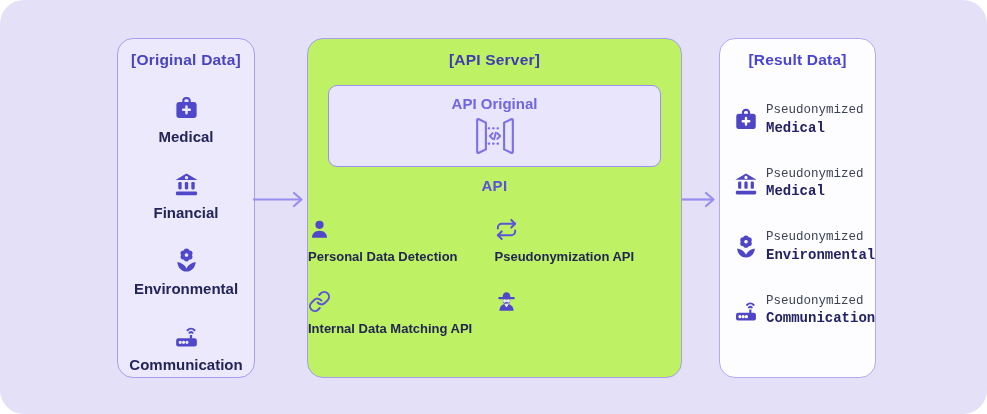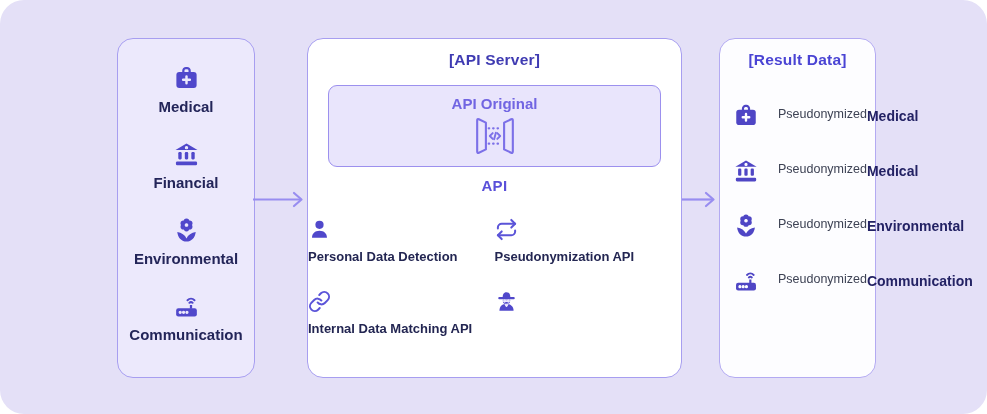--- a/index.html
+++ b/index.html
@@ -1,19 +1,19 @@
 <!DOCTYPE html>
 <html><head>
 <meta charset="utf-8">
 <style>
   html,body{margin:0;padding:0;background:#fff;font-family:"Liberation Sans",sans-serif;}
   .stage{position:relative;width:987px;height:414px;background:#e4e0f7;border-radius:24px;overflow:hidden;}
   .panel{position:absolute;top:38px;height:340px;border:1.6px solid #a79ef0;border-radius:16px;box-sizing:border-box;}
   .panel-left{left:117px;width:138px;background:#ece9fc;}
-  .panel-mid{left:307px;width:375px;background:#ffffff;}
+  .panel-mid{left:307px;width:375px;background:#bef264;}
   .panel-right{left:719px;width:157px;background:#fdfdff;border-color:#b3aaf2;}
   .panel-title{margin-top:12px;text-align:center;font-size:15.5px;font-weight:bold;letter-spacing:.2px;}
   .panel-left .panel-title{color:#4843c0;}
   .panel-mid .panel-title{color:#3f3bb2;}
   .panel-right .panel-title{color:#4a44d4;}
 
   .src-col{display:flex;flex-direction:column;align-items:center;}
   .src-item{display:flex;flex-direction:column;align-items:center;margin-top:26px;}
   .src-item .ic{width:27px;height:27px;color:#5048cb;}
   .src-item .lbl{margin-top:6px;font-size:15px;font-weight:bold;color:#232559;}
@@ -24,35 +24,36 @@
   .api-heading{margin-top:10px;text-align:center;font-size:15px;font-weight:bold;color:#5a50d9;letter-spacing:.4px;}
   .api-grid{display:grid;grid-template-columns:1fr 1fr;row-gap:26px;margin-top:24px;}
   .api-cell{display:flex;flex-direction:column;align-items:flex-start;}
   .api-cell .ic{width:23px;height:23px;color:#5048cb;}
   .api-cell .ic.stroke{color:#5b54d8;}
   .api-cell .lbl{margin-top:8px;font-size:13px;font-weight:bold;color:#232652;}
 
   .res-col{display:flex;flex-direction:column;margin-top:34px;}
   .res-item{display:flex;align-items:center;margin-left:13px;margin-bottom:29px;}
   .res-item .ic{width:26px;height:26px;color:#4f46c5;flex:0 0 auto;}
-  .res-text{margin-left:19px;display:flex;flex-direction:row;}
+  .res-text{margin-left:7px;display:flex;flex-direction:column;font-family:Liberation Mono, monospace;}
   .res-prefix{font-size:12.5px;color:#3d4254;line-height:1.25;}
   .res-label{font-size:14px;font-weight:bold;color:#232264;line-height:1.35;}
 
   .arrow{position:absolute;top:191px;height:17px;color:#988df0;}
   .cut-lav{fill:#ece9fc;stroke:#ece9fc;}
   .panel-right .cut-lav{fill:#fdfdff;stroke:#fdfdff;}
   svg{display:block;}
 </style>
 </head>
 <body>
 
 <div class="stage">
 
   <div class="panel panel-left">
+    <div class="panel-title">[Original Data]</div>
     <div class="src-col">
 
       <div class="src-item">
         <svg class="ic" viewBox="0 0 24 24">
           <path d="M9.2 6.4V5a2.3 2.3 0 0 1 2.3-2.3h1a2.3 2.3 0 0 1 2.3 2.3v1.4" fill="none" stroke="currentColor" stroke-width="2"></path>
           <rect x="3" y="6.2" width="18" height="14.2" rx="2.6" fill="currentColor"></rect>
           <path class="cut-lav" d="M12 10.2v6M9 13.2h6" stroke-width="2.2" stroke-linecap="round" fill="none"></path>
         </svg>
         <div class="lbl">Medical</div>
       </div>

